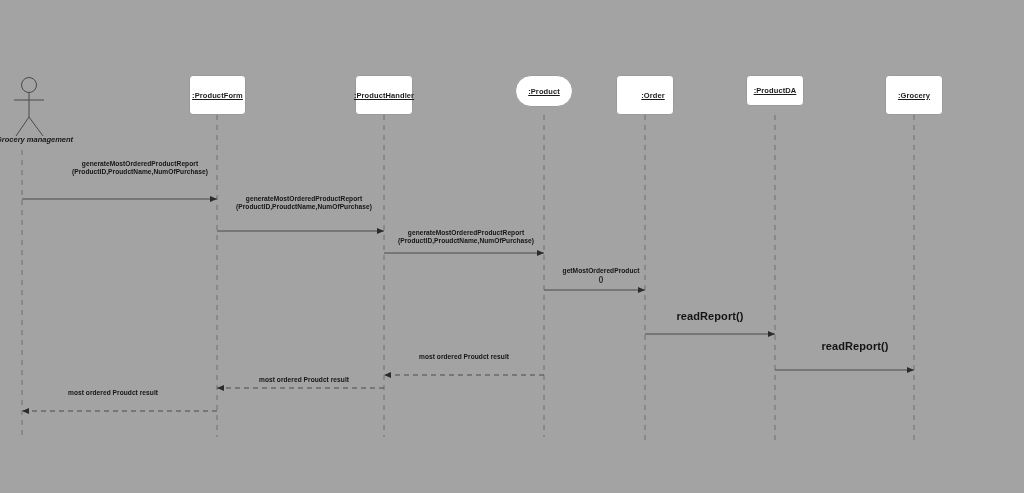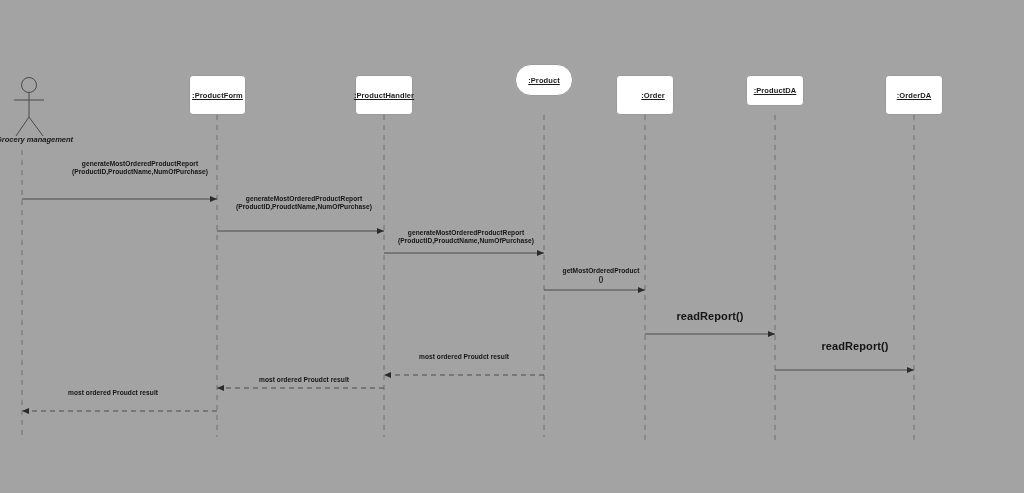--- a/index.html
+++ b/index.html
@@ -115,31 +115,31 @@
       </g>
   </svg>
 
   <div id="boxes-layer">
       <div class="lifeline-box" style="left: 189px; top: 75px; width: 57px; height: 40px;">
         <span class="lifeline-title">:ProductForm</span>
       </div>
       <div class="lifeline-box" style="left: 355px; top: 75px; width: 58px; height: 40px;">
         <span class="lifeline-title">:ProductHandler</span>
       </div>
-      <div class="lifeline-box" style="left: 515px; top: 64px; width: 58px; height: 32px; border-radius: 20px;">
+      <div class="lifeline-box" style="left: 515px; top: 75px; width: 58px; height: 32px; border-radius: 20px;">
         <span class="lifeline-title">:Product</span>
       </div>
       <div class="lifeline-box" style="left: 616px; top: 75px; width: 58px; height: 40px; padding-left: 16px;">
         <span class="lifeline-title">:Order</span>
       </div>
       <div class="lifeline-box" style="left: 746px; top: 75px; width: 58px; height: 31px;">
         <span class="lifeline-title">:ProductDA</span>
       </div>
       <div class="lifeline-box" style="left: 885px; top: 75px; width: 58px; height: 40px;">
-        <span class="lifeline-title">:OrderDA</span>
+        <span class="lifeline-title">:Grocery</span>
       </div>
     </div>
   <div id="labels-layer">
       <div class="msg-label" style="top: 160px; left: 0px; width: 1024px; text-align: left;"><div style="position: absolute; left: 140px; transform: translateX(-50%); text-align: center; white-space: pre;">generateMostOrderedProductReport
 (ProductID,ProudctName,NumOfPurchase)</div></div>
       <div class="msg-label" style="top: 195px; left: 0px; width: 1024px; text-align: left;"><div style="position: absolute; left: 304px; transform: translateX(-50%); text-align: center; white-space: pre;">generateMostOrderedProductReport
 (ProductID,ProudctName,NumOfPurchase)</div></div>
       <div class="msg-label" style="top: 229px; left: 0px; width: 1024px; text-align: left;"><div style="position: absolute; left: 466px; transform: translateX(-50%); text-align: center; white-space: pre;">generateMostOrderedProductReport
 (ProductID,ProudctName,NumOfPurchase)</div></div>
       <div class="msg-label" style="top: 267px; left: 0px; width: 1024px; text-align: left;"><div style="position: absolute; left: 601px; transform: translateX(-50%); text-align: center; white-space: pre;">getMostOrderedProduct

